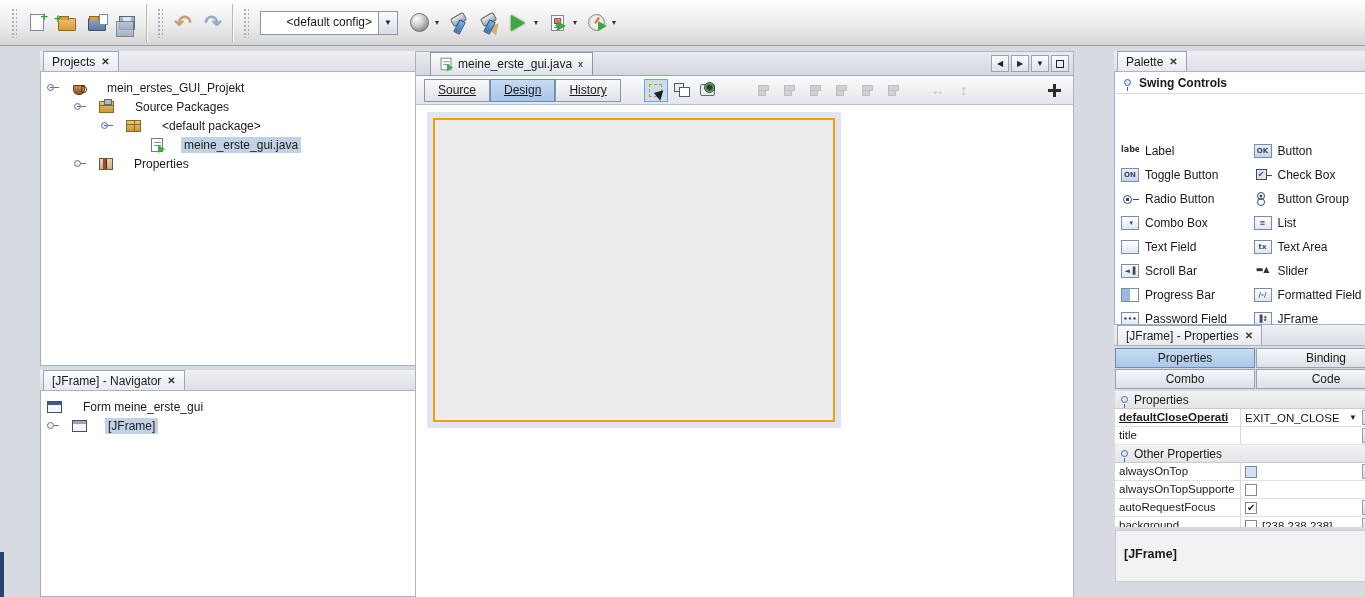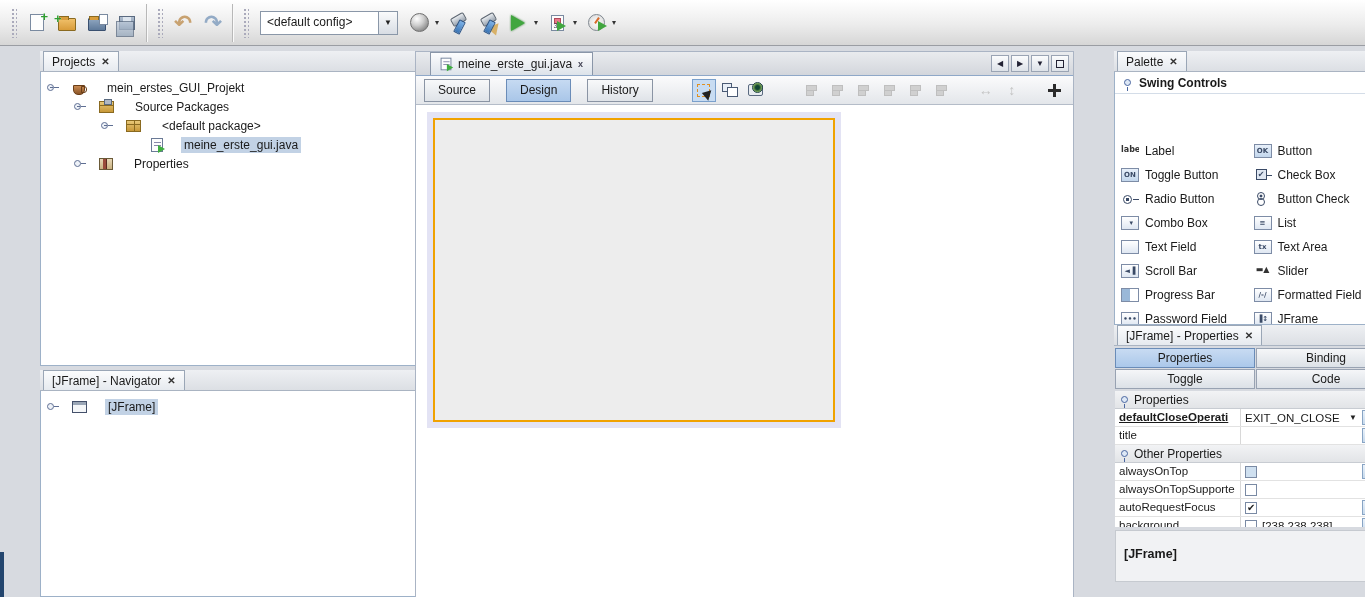--- a/index.html
+++ b/index.html
@@ -49,21 +49,21 @@
     filter:drop-shadow(0 0 1px #2a7a28); }
   .ic-run-sm { position:absolute; right:-3px; bottom:-1px; width:0; height:0;
     border-left:9px solid #41a63f; border-top:5px solid transparent; border-bottom:5px solid transparent; }
   .ic-debug-page { width:13px; height:16px; background:#fdfdfd; border:1px solid #7a8aa0; position:relative; }
   .ic-debug-page::before { content:""; position:absolute; left:2px; top:2px; width:5px; height:4px; background:#e87a8a; border:1px solid #b04a5a; }
   .ic-debug-page::after { content:"3"; position:absolute; left:2px; bottom:1px; font-size:7px; color:#445; }
   .ic-gauge { width:17px; height:17px; border-radius:50%; background:radial-gradient(#fafafa,#d8d8d8); border:1px solid #808890; position:relative; }
   .ic-gauge::before { content:""; position:absolute; left:7px; top:2px; width:2px; height:7px; background:#d86a2a; transform:rotate(35deg); }
   
   .combo { display:flex; height:24px; margin:0 6px; }
-  .combo-text { width:118px; background:#fff; border:1px solid #8a97a8; border-right:none; padding:3px 6px; font-size:12px; }
+  .combo-text { width:118px; background:#fff; border:1px solid #8a97a8; border-right:none; padding:3px 6px; font-size:12px;text-align:right; }
   .combo-btn { width:20px; background:linear-gradient(#fafbfc,#d8dde4); border:1px solid #8a97a8; display:flex; align-items:center; justify-content:center; font-size:8px; color:#222; }
   
   .panel { position:absolute;margin-left:36px; }
   .tabrow { position:relative; height:21px; background:linear-gradient(#eef0f3,#dcdfe4); border-bottom:1px solid #aab4c2; display:flex; align-items:flex-end; }
   .tab { display:flex; align-items:center; gap:6px; height:20px; margin-left:3px; padding:0 8px;
     background:linear-gradient(#fbfcfd,#e6eaef); border:1px solid #9aa6b6; border-bottom:none; font-size:12px; }
   .tab .x { font-size:10px; font-weight:bold; color:#333; line-height:1; }
   .minbox { position:absolute; right:5px; top:5px; width:11px; height:11px; border:1px solid #5a6a84; background:#eef1f5; }
   .minbox::after { content:""; position:absolute; left:1px; bottom:1px; width:5px; height:2px; background:#5a6a84; }
   .pcontent { position:absolute; left:0; right:0; bottom:0; background:#fff; border:1px solid #9db1c8; border-top:none; overflow:hidden; }
@@ -97,21 +97,21 @@
   .i-sheets::after { content:""; position:absolute; left:4px; top:0; width:9px; height:9px; background:#eef2f6; border:1px solid #5a6a80; }
   
   #editor { position:absolute; left:415px; top:51px; width:659px; height:546px; background:#fff; border:1px solid #aab4c4; }
   #editor-tabrow { height:24px; background:linear-gradient(#e9ebee,#d3d6dc); border-bottom:1px solid #8fa8c8; display:flex; align-items:flex-end; position:relative; }
   #editor-tab { display:flex; align-items:center; gap:6px; height:23px; margin-left:14px; padding:0 9px;
     background:linear-gradient(#fdfdfe,#dde3ea); border:1px solid #8a96a8; border-bottom:none; }
   .edt-btns { position:absolute; right:4px; top:3px; display:flex; gap:2px; }
   .edt-btn { width:18px; height:17px; background:linear-gradient(#fbfcfd,#dde2e8); border:1px solid #9aa4b4; display:flex; align-items:center; justify-content:center; font-size:8px; color:#223; }
   .sq { width:8px; height:8px; border:1.5px solid #223; display:inline-block; }
   #design-toolbar { height:29px; background:linear-gradient(#fbfbfc,#e3e6ea); border-bottom:1px solid #b4bcc8; display:flex; align-items:center; padding-left:8px; position:relative; }
-  .vbtn { height:23px; padding:0 13px; margin-right:16px; background:linear-gradient(#f8f9fa,#dfe3e8); border:1px solid #8a94a4; display:flex; align-items:center; font-size:12px; }
+  .vbtn { height:23px; padding:0 13px; margin-right:0; background:linear-gradient(#f8f9fa,#dfe3e8); border:1px solid #8a94a4; display:flex; align-items:center; font-size:12px;text-decoration:underline; }
   .vbtn.sel { background:linear-gradient(#c6daf2,#a9c6e8); border-color:#6a8cb8; }
   .dtbtn { width:24px; height:23px; display:flex; align-items:center; justify-content:center; margin:0 1px; position:relative; }
   .dtbtn.active { background:#c8dcf2; border:1px solid #7aa0cc; }
   .d-select { width:13px; height:13px; border:1px dashed #e09020; position:relative; }
   .d-select::after { content:""; position:absolute; right:-4px; bottom:-3px; width:0; height:0;
     border-left:9px solid #222; border-top:4px solid transparent; border-bottom:6px solid transparent; transform:rotate(-40deg); }
   .d-conn { width:16px; height:14px; position:relative; }
   .d-conn::before { content:""; position:absolute; left:0; top:0; width:8px; height:7px; background:#e8eef6; border:1px solid #4a5a74; }
   .d-conn::after { content:""; position:absolute; right:0; bottom:0; width:9px; height:8px; background:#fff; border:1px solid #4a5a74; }
   .d-eye { width:15px; height:12px; background:#e8ecf0; border:1px solid #5a6a80; position:relative; border-radius:2px; }
@@ -289,20 +289,24 @@
 
   <div class="panel" id="navigator-panel" style="left:4px;top:370px;width:408px;height:227px;">
     <div class="tabrow">
       <span class="tab">
         <span>[JFrame] - Navigator</span>
         <span class="x">✕</span>
       </span>
       <span class="minbox"></span>
     </div>
     <div class="pcontent" style="top:21px;padding:6px 0 0 4px;">
+      <div class="trow">
+        <span class="ticon i-window" style="margin-left:2px;"></span>
+        <span class="tlabel">Form meine_erste_gui</span>
+      </div>
       <div class="trow sel">
         <span class="handle"></span>
         <span class="ticon i-window gray"></span>
         <span class="tlabel">[JFrame]</span>
       </div>
     </div>
   </div>
 
   <div id="editor">
     <div id="editor-tabrow">
@@ -406,21 +410,21 @@
         <span class="pitem">
             <span class="mi chk"></span>
             <span>Check Box</span>
           </span>
         <span class="pitem">
             <span class="mi rad"></span>
             <span>Radio Button</span>
           </span>
         <span class="pitem">
             <span class="mi grp"></span>
-            <span>Button Check</span>
+            <span>Button Group</span>
           </span>
         <span class="pitem">
             <span class="mi">&nbsp;▾</span>
             <span>Combo Box</span>
           </span>
         <span class="pitem">
             <span class="mi">≡</span>
             <span>List</span>
           </span>
         <span class="pitem">
@@ -474,21 +478,21 @@
       <span class="minbox"></span>
     </div>
     <div class="ptabs">
       <span class="ptab sel">
           <span>Properties</span>
         </span>
       <span class="ptab">
           <span>Binding</span>
         </span>
       <span class="ptab">
-          <span>Toggle</span>
+          <span>Combo</span>
         </span>
       <span class="ptab">
           <span>Code</span>
         </span>
     </div>
     <div class="prop-grid">
       <div class="sechdr">
         <span class="skey"></span>
         <span>Properties</span>
       </div>

